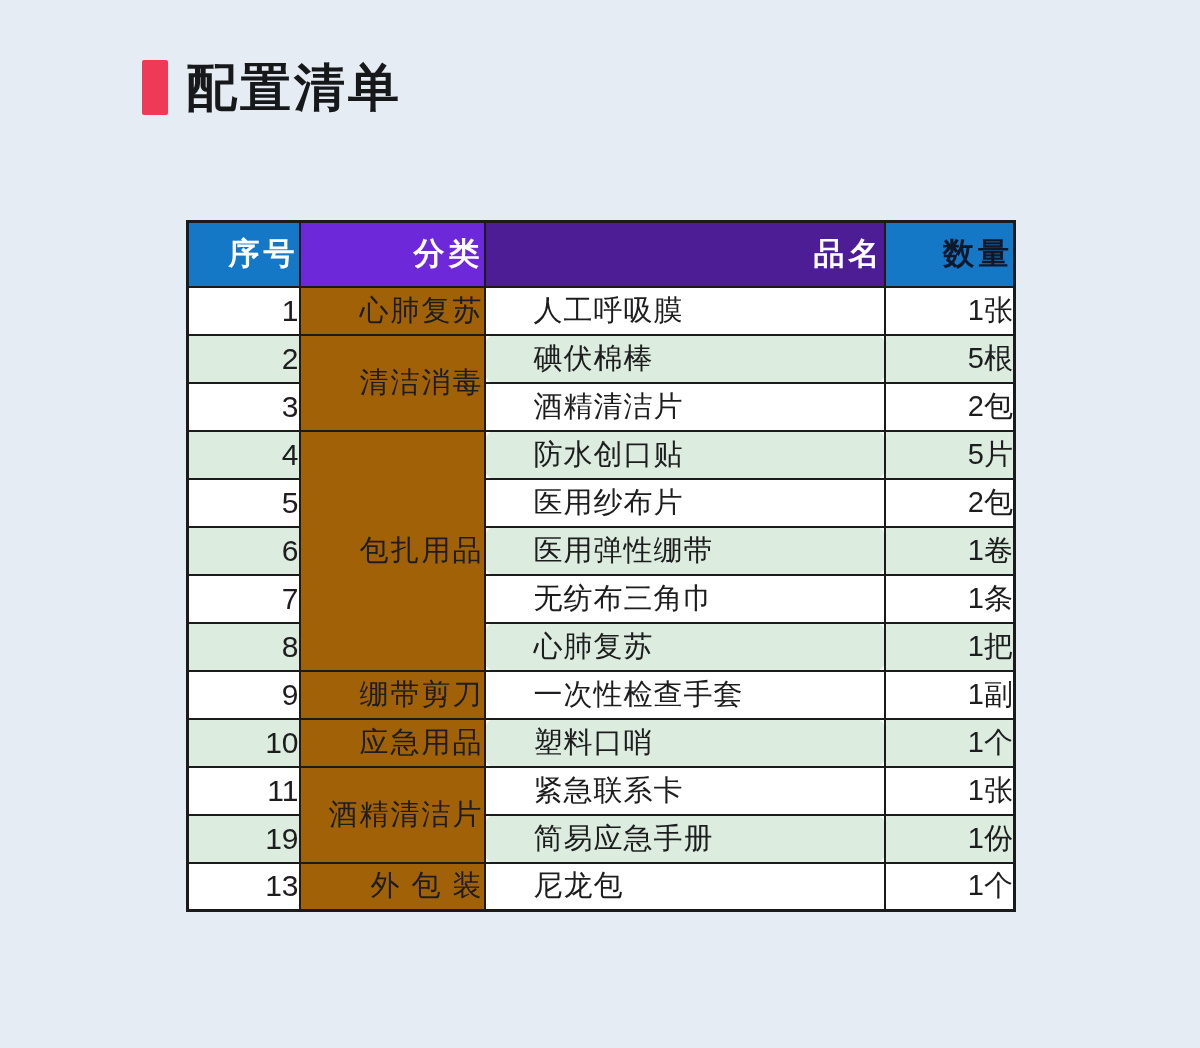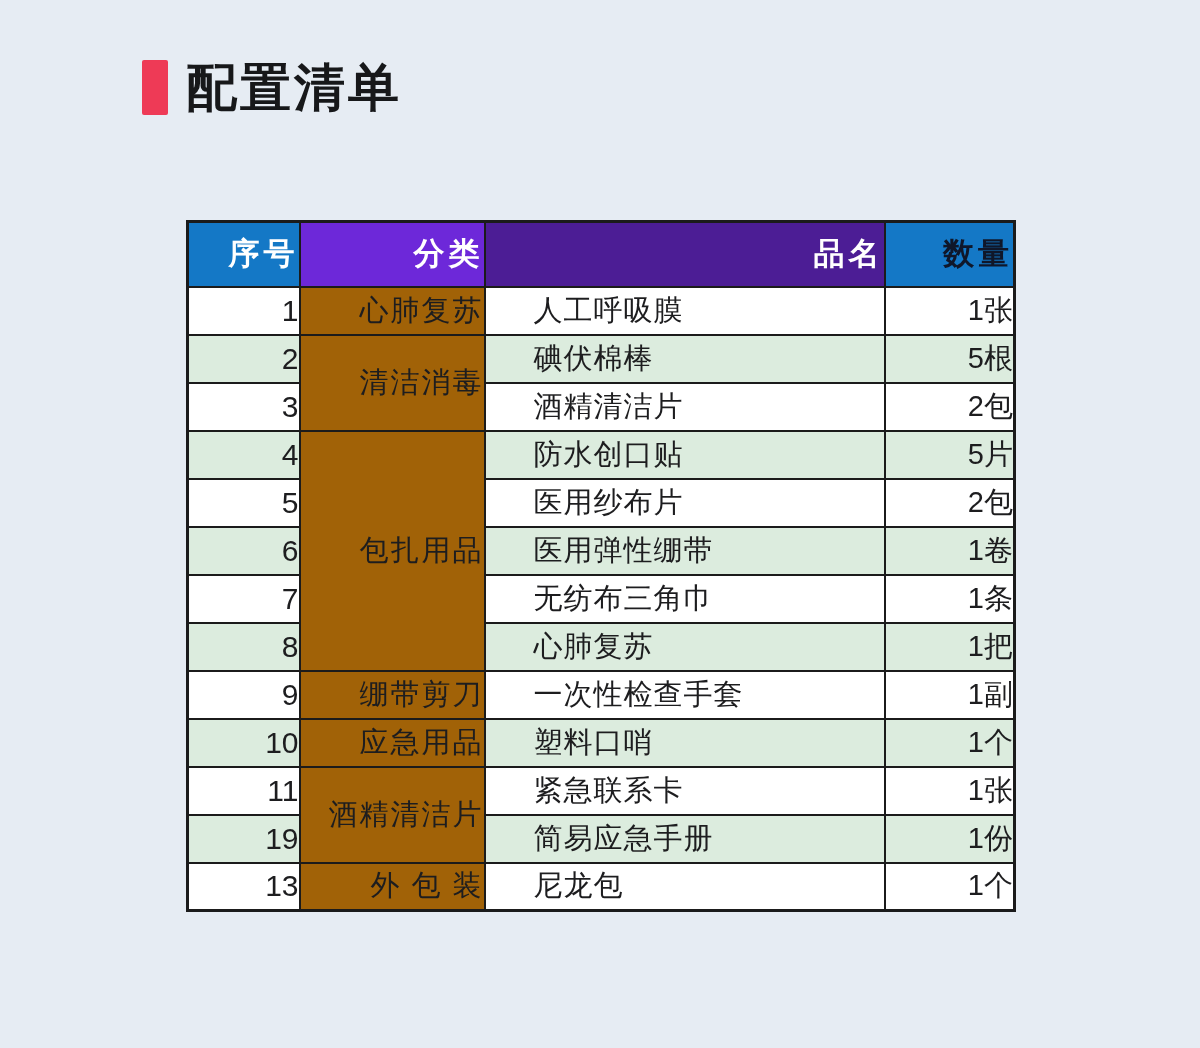--- a/index.html
+++ b/index.html
@@ -70,20 +70,21 @@
     font-size: 30px;
   }
   .config-table td.cell-cat {
     background: #a16207;
     letter-spacing: 2px;
   }
   .config-table td.cell-name {
     text-align: left;
     padding-left: 48px;
     letter-spacing: 1px;
+    border-radius: 10px;
   }
   .config-table td.cell-qty {
     letter-spacing: 0;
   }
   .config-table tr.row-even td.stripe {
     background: #dcecde;
   }
   .config-table tr.row-odd td.stripe {
     background: #ffffff;
   }

